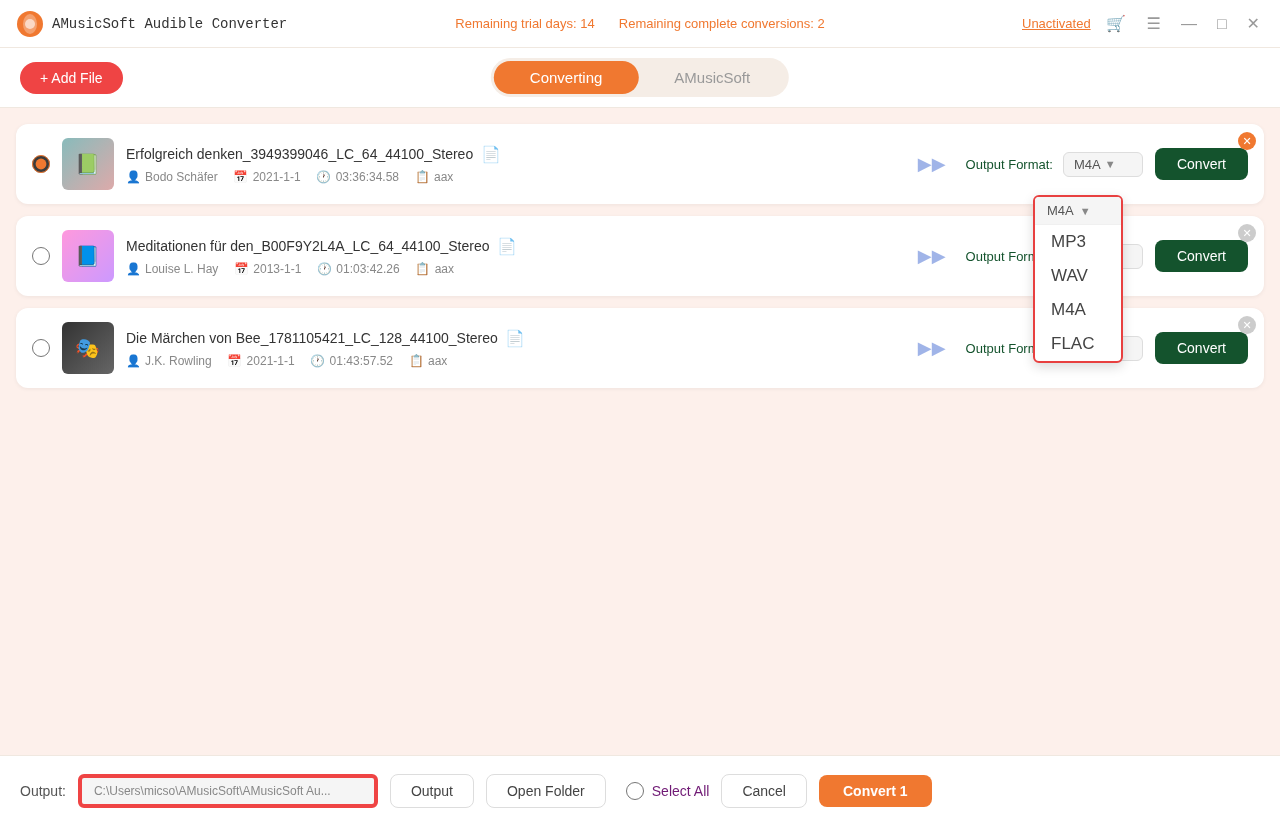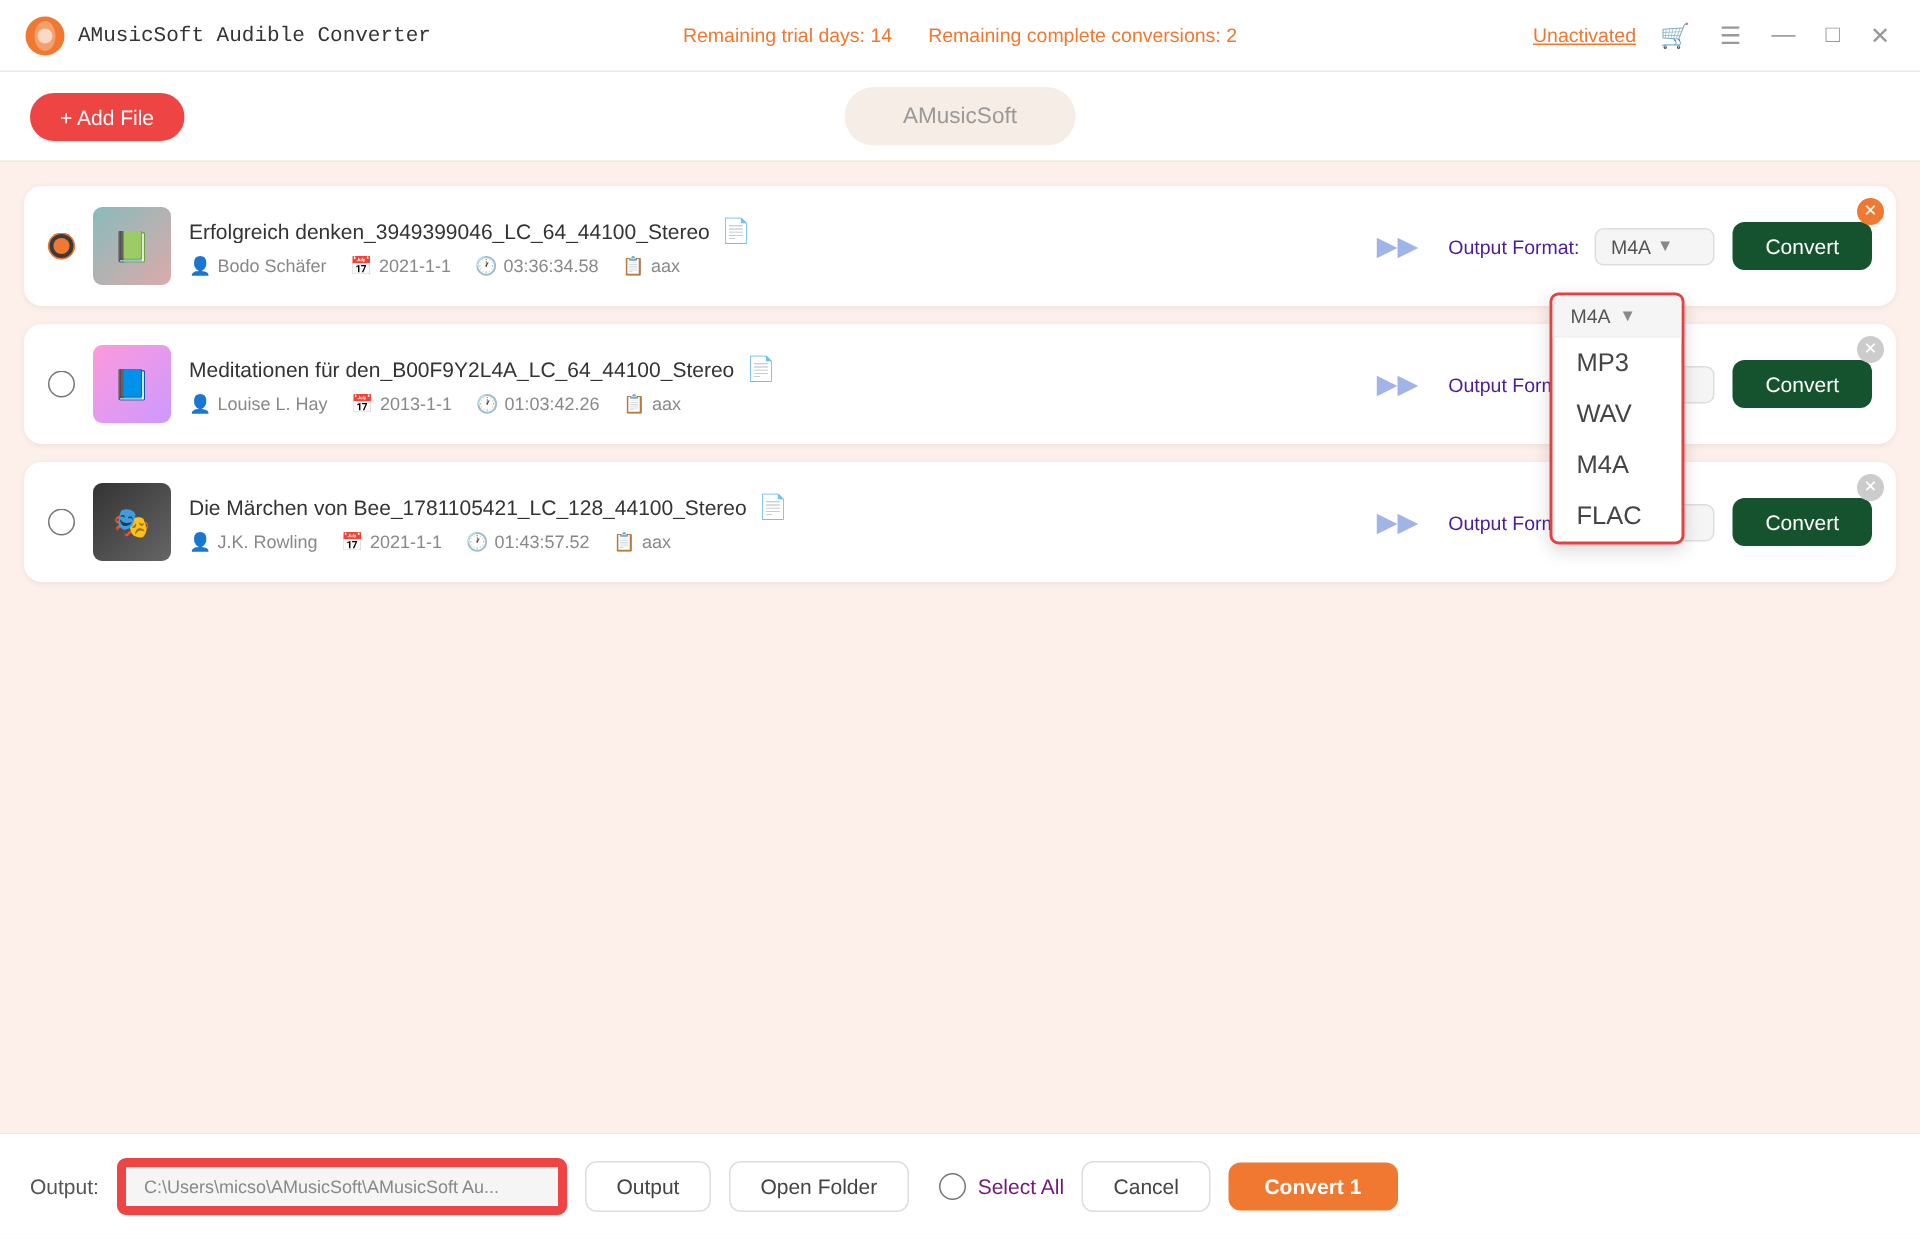--- a/index.html
+++ b/index.html
@@ -201,21 +201,21 @@
       margin: 0 8px;
     }
     .output-format-area {
       display: flex;
       align-items: center;
       gap: 10px;
       flex-shrink: 0;
     }
     .output-format-label {
       font-size: 13px;
-      color: #4c1d95;
+      color: #14532d;
       white-space: nowrap;
     }
     .format-select {
       display: flex;
       align-items: center;
       background: #f5f5f5;
       border: 1px solid #ddd;
       border-radius: 6px;
       padding: 4px 10px;
       cursor: pointer;
@@ -305,21 +305,21 @@
       height: 70px;
       gap: 12px;
     }
     .output-label {
       font-size: 14px;
       color: #555;
       white-space: nowrap;
     }
     .output-path {
       background: #f5f5f5;
-      border: 6px solid #ef4444;
+      border: 4px solid #ef4444;
       border-radius: 6px;
       padding: 6px 12px;
       font-size: 12px;
       color: #888;
       flex: 1;
       white-space: nowrap;
       overflow: hidden;
       text-overflow: ellipsis;
       max-width: 300px;
     }
@@ -392,20 +392,21 @@
     <span class="title-icon">☰</span>
     <span class="title-icon">—</span>
     <span class="title-icon">□</span>
     <span class="title-icon">✕</span>
   </div>
 </div>
 
 <div class="toolbar">
   <button class="add-file-btn">+ Add File</button>
   <div class="tab-group">
+    <button class="tab-btn active">Converting</button>
     <button class="tab-btn inactive">AMusicSoft</button>
   </div>
 </div>
 
 <div class="main-content">
 
   <div class="file-card">
     <input type="radio" class="file-card-radio" checked="" style="">
     <div class="file-thumbnail thumb1">
       <div class="thumbnail-placeholder">📗</div>

